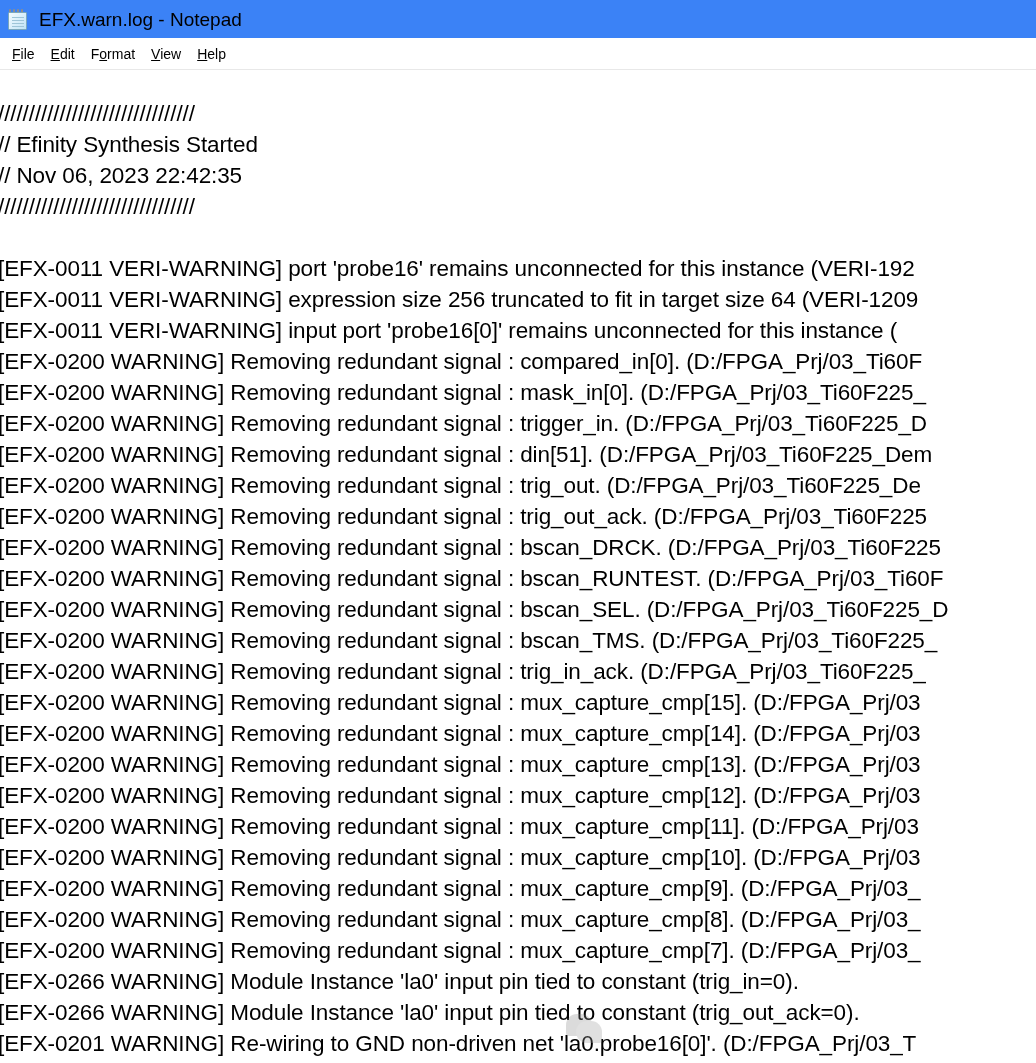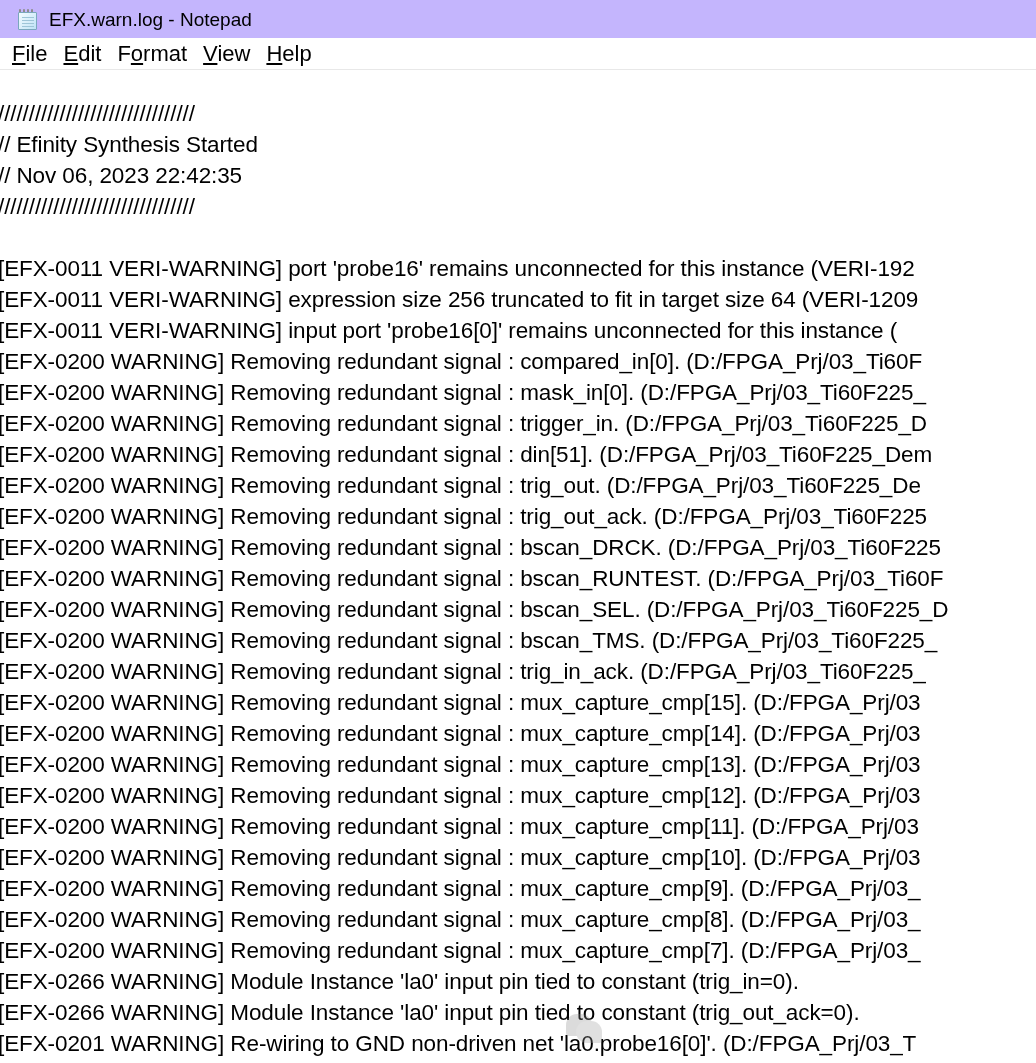--- a/index.html
+++ b/index.html
@@ -14,22 +14,22 @@
     font-family: "Liberation Sans", sans-serif;
     color: #000000;
     position: relative;
   }
 
   
   .titlebar {
     height: 38px;
     display: flex;
     align-items: center;
-    padding-left: 17px;
-    background: #c4b5fd;
+    padding-left: 7px;
+    background: #3b82f6;
     box-sizing: border-box;
   }
   .app-icon {
     width: 22px;
     height: 22px;
     position: relative;
     flex: 0 0 auto;
     margin-right: 10px;
     margin-top: 2px;
   }
@@ -73,21 +73,21 @@
   .menubar {
     height: 32px;
     display: flex;
     align-items: center;
     padding-left: 4px;
     box-sizing: border-box;
     border-bottom: 1px solid #e8e8e8;
     background: #ffffff;
   }
   .menu-item {
-    font-size: 22px;
+    font-size: 14px;
     line-height: 18px;
     padding: 2px 8px 2px 8px;
     white-space: nowrap;
     cursor: default;
   }
   .menu-item u { text-decoration: underline; }
 
   
   .editor {
     position: relative;

